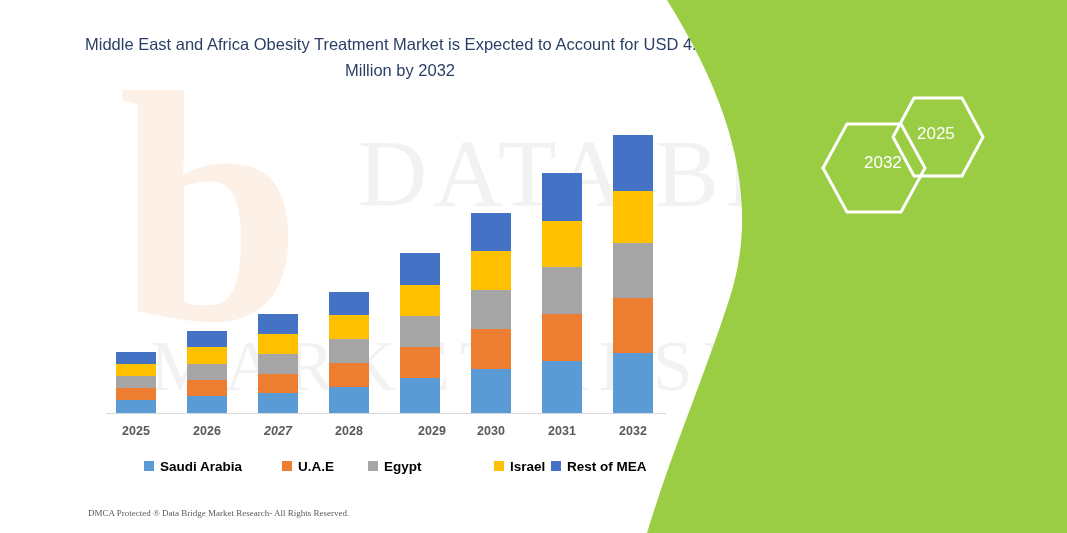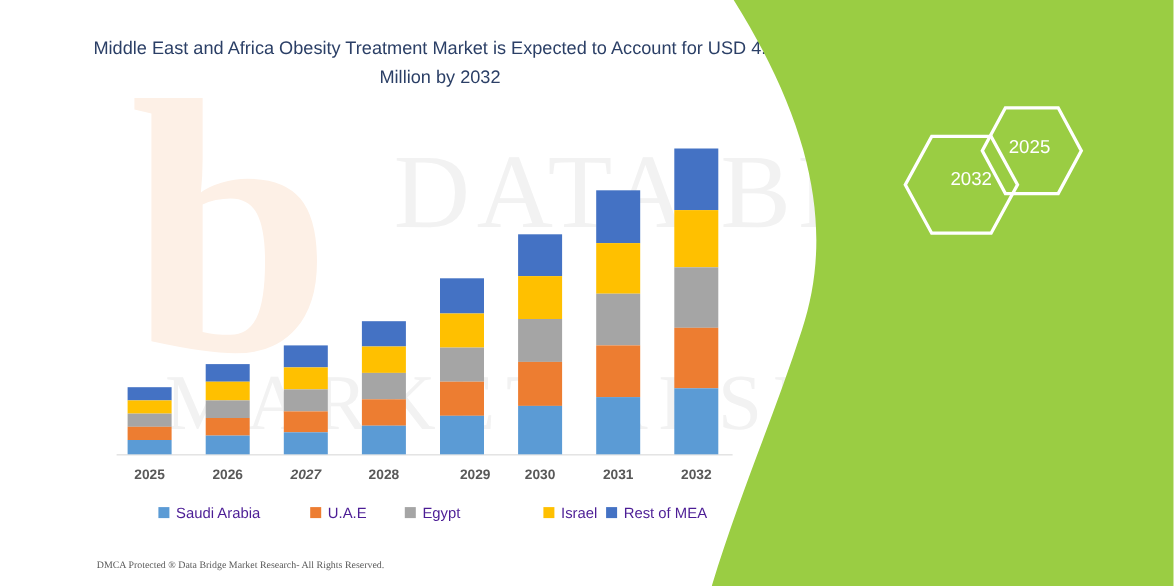--- a/index.html
+++ b/index.html
@@ -82,21 +82,21 @@
     font-size:12.5px; color:#595959; font-weight:700;
   }
 
   
   .legend {
     position:absolute; left:106px; top:455px; width:560px; height:22px;
     display:flex; align-items:center; z-index:2;
   }
   .legend-item { display:flex; align-items:center; }
   .legend-swatch { width:10px; height:10px; margin-right:6px; flex:none; }
-  .legend-label { font-size:13.5px; color:#4c1d95; font-weight:400; white-space:nowrap;}
+  .legend-label { font-size:13.5px; color:#000000; font-weight:700; white-space:nowrap;}
 
   
   .footer { position:absolute; top:508px; left:0; width:720px; height:18px; z-index:2; }
   .footer-left {
     position:absolute; left:88px; top:0;
     font-size:9px; color:#5a5a5a; font-family:"Liberation Serif", serif;
     white-space:nowrap;
   }
   .footer-right {
     position:absolute; left:402px; top:0;

